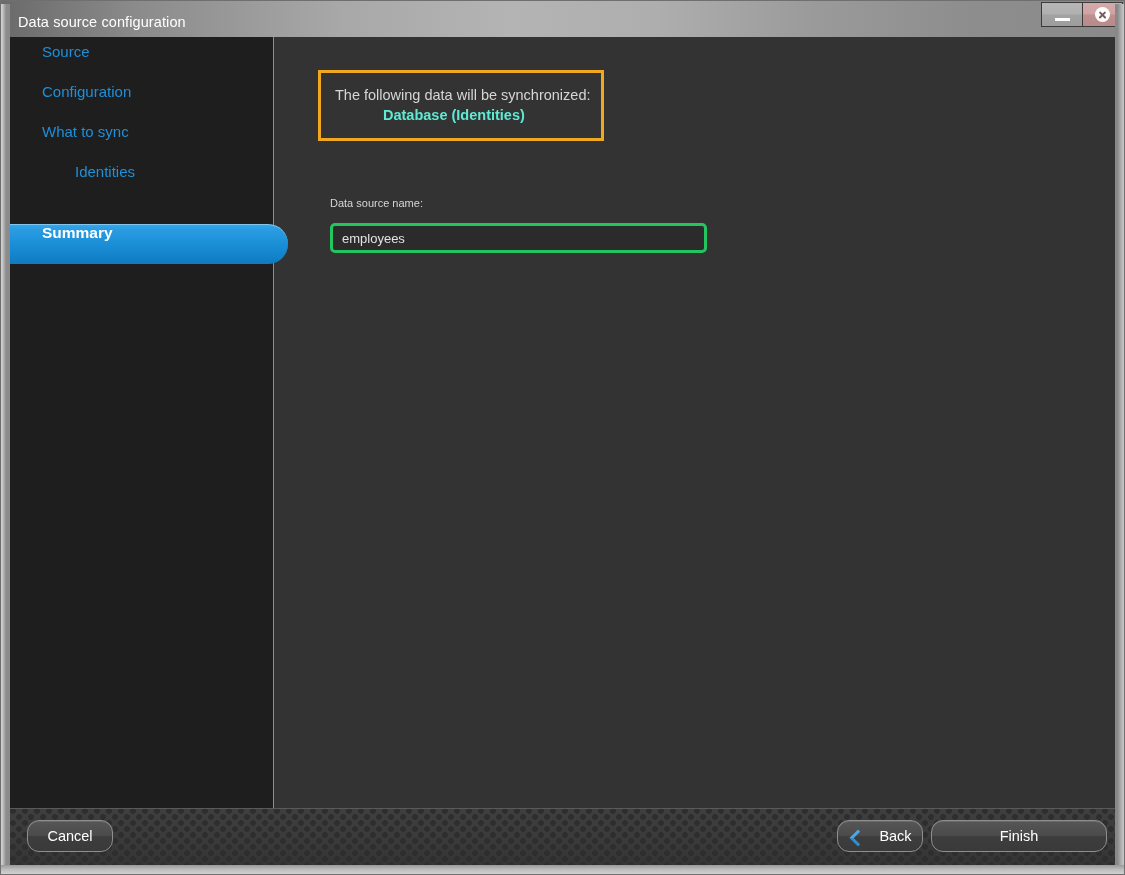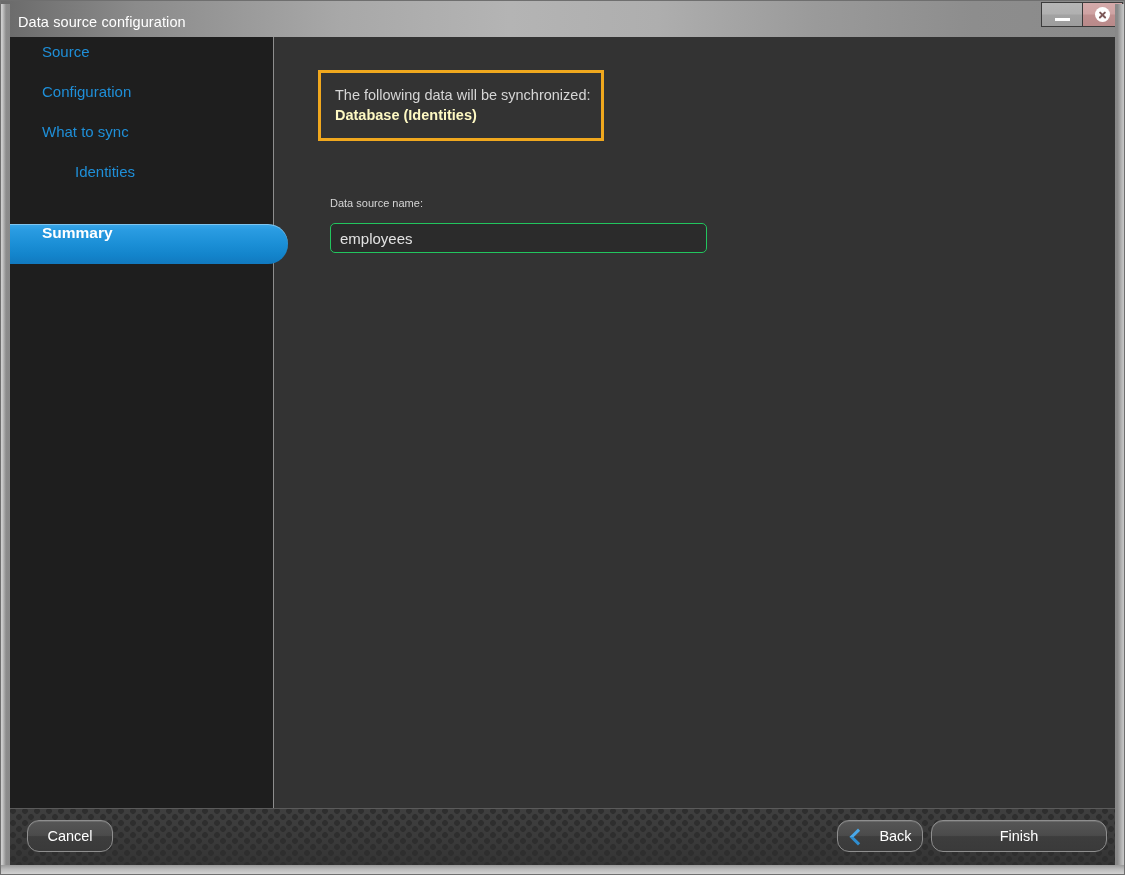--- a/index.html
+++ b/index.html
@@ -193,48 +193,49 @@
     padding: 12px 13px 12px 14px;
   }
   #info-line1 {
     font-size: 14.5px;
     color: #d6d6d6;
     line-height: 20px;
     white-space: nowrap;
   }
   #info-line2 {
     font-size: 14.5px;
-    color: #fef9c3;
+    color: #5eead4;
     font-weight: bold;
     line-height: 21px;
     white-space: nowrap;
+    margin-left: 48px;
   }
 
   
   #field-label {
     position: absolute;
     left: 56px;
     top: 160px;
     font-size: 11px;
     color: #d6d6d6;
     white-space: nowrap;
   }
   #name-input {
     position: absolute;
     left: 56px;
     top: 186px;
     width: 377px;
     height: 30px;
     box-sizing: border-box;
     background: #2b2b2b;
-    border: 1px solid #22c55e;
+    border: 3px solid #22c55e;
     border-radius: 5px;
     color: #e2e2e2;
     font-family: "Liberation Sans", sans-serif;
-    font-size: 15px;
+    font-size: 13px;
     padding: 0 9px;
     outline: none;
   }
 
   
   #footer {
     position: absolute;
     left: 10px;
     top: 808px;
     width: 1105px;
@@ -268,21 +269,21 @@
     justify-content: center;
     box-shadow: inset 0 1px 0 rgba(255,255,255,0.12);
     cursor: default;
   }
   #cancel-btn { left: 17px;  top: 12px; width: 86px; }
   #back-btn   { left: 827px; top: 12px; width: 86px; }
   #finish-btn { left: 921px; top: 12px; width: 176px; }
 
   #back-btn .btn-inner {
     display: flex;
-    align-items: center;
+    align-items: flex-end;
     gap: 16px;
   }
   .chevron-left {
     width: 15px;
     height: 15px;
     position: relative;
     display: inline-block;
   }
   .chevron-left:before {
     content: "";

